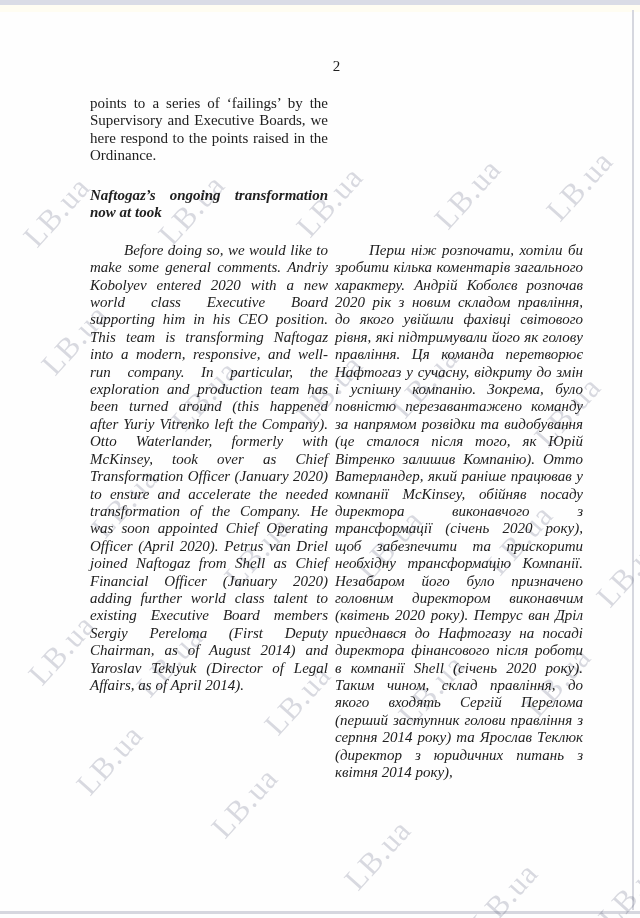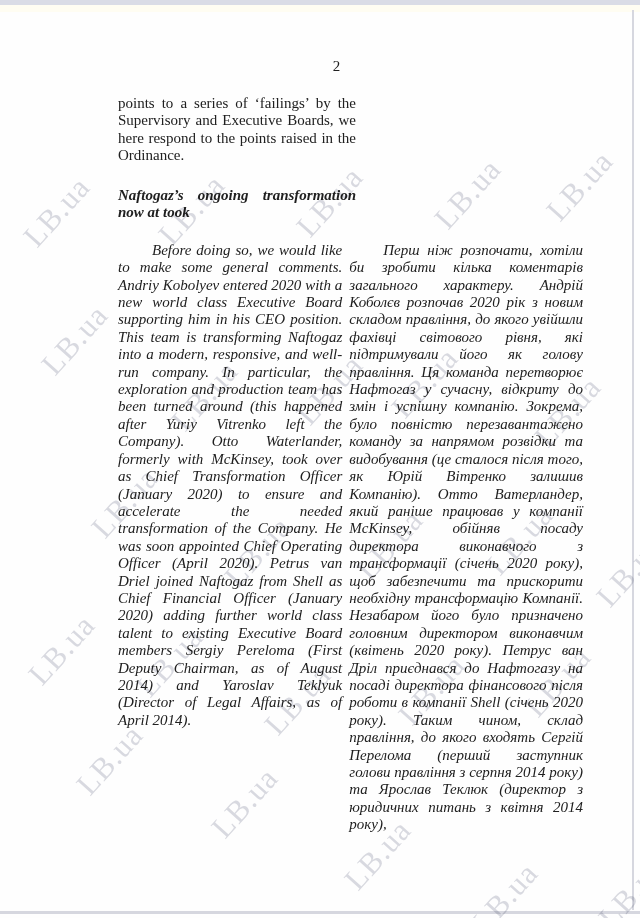--- a/index.html
+++ b/index.html
@@ -44,21 +44,21 @@
     line-height: 17px;
     margin-bottom: 20px;
   }
   .row {
     display: flex;
     gap: 7px;
     align-items: flex-start;
   }
   .row-heading { margin-top: 22px; }
   .row-body2   { margin-top: 20px; font-style: italic; }
-  .col-left  { width: 238px; margin-left: 28px; }
+  .col-left  { width: 238px; }
   .col-right { width: 248px; }
   .para {
     margin: 0;
     font-size: 15px;
     line-height: 17.4px;
     text-align: justify;
     text-justify: inter-word;
   }
   .indent { text-indent: 34px; }
   .heading {

